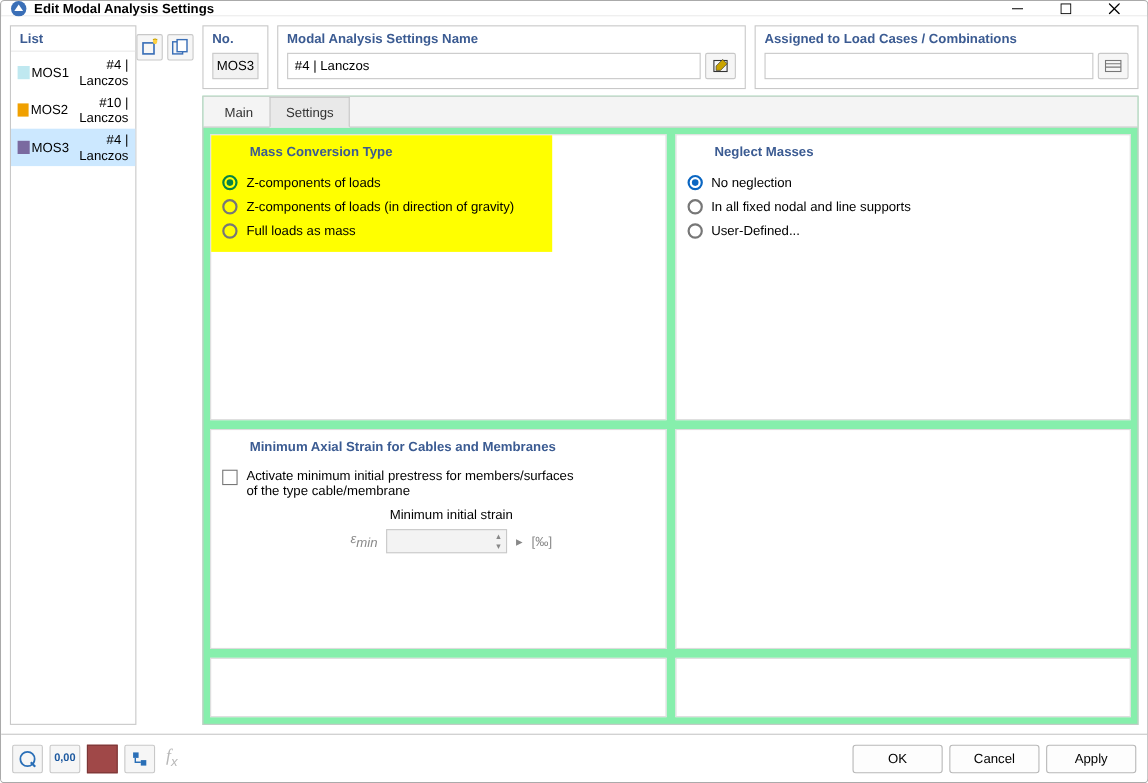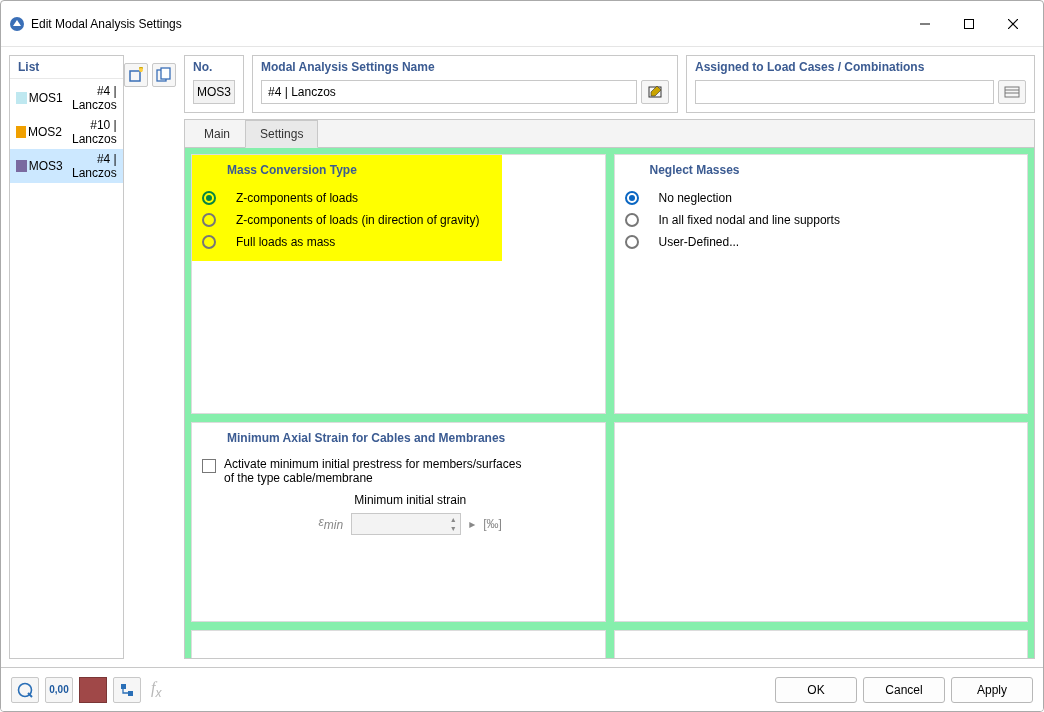--- a/index.html
+++ b/index.html
@@ -1,19 +1,19 @@
 <!DOCTYPE html>
 <html><head>
 <meta charset="utf-8">
 <style>
 * { box-sizing: border-box; margin: 0; padding: 0; font-family: "Segoe UI", Tahoma, sans-serif; font-size: 12px; }
 body { background: #fff; width: 1044px; height: 712px; overflow: hidden; display: flex; flex-direction: column; border: 1px solid #aaa; border-radius: 4px; }
 
 
-.titlebar { height: 46px; display: flex; align-items: center; padding: 0 8px; border-bottom: 1px solid #e5e5e5; }
+.titlebar { height: 14px; display: flex; align-items: center; padding: 0 8px; border-bottom: 1px solid #e5e5e5; font-weight: bold; }
 .titlebar .app-icon { width: 16px; height: 16px; margin-right: 6px; }
 .titlebar .title { flex: 1; font-size: 12px; color: #000; }
 .titlebar .winbtn { width: 44px; height: 30px; display: flex; align-items: center; justify-content: center; cursor: pointer; }
 
 
 .content { flex: 1; display: flex; gap: 8px; padding: 8px; background: #fff; min-height: 0; }
 
 
 .left-panel { width: 167px; display: flex; }
 .list-box { flex: 1; border: 1px solid #c8c8c8; background: #fff; }
@@ -48,21 +48,21 @@
 .tab-area { flex:1; background:#86efac; border:1px solid #c8c8c8; display:flex; flex-direction:column; min-height:0; }
 .tabstrip { height: 28px; display:flex; align-items:flex-end; padding-left: 4px; gap:0; background: #f4f4f4; border-bottom:1px solid #c8c8c8; }
 .tab { padding: 6px 14px; border:1px solid transparent; border-bottom:none; cursor:pointer; color:#333; }
 .tab.active { background:#e9e9e9; border-color:#c8c8c8; border-bottom:1px solid #e9e9e9; position:relative; top:1px; }
 .page { flex:1; padding:6px; display:grid; grid-template-columns: 1fr 1fr; grid-template-rows: 260px 200px auto; gap:8px; overflow:hidden; }
 
 .panel { background:#fff; border:1px solid #dcdcdc; padding: 8px 10px; }
 .panel-title { color:#3b5b92; font-weight:bold; margin-bottom:10px;margin-left:25px; }
 .highlight { background: #ffff00; }
 
-.radio-row { display:flex; align-items:center; gap:20px; padding: 4px 0; cursor:pointer; }
+.radio-row { display:flex; align-items:center; gap:8px; padding: 4px 0; cursor:pointer; }
 .radio { width:14px; height:14px; border:2px solid #777; border-radius:50%; position:relative; flex-shrink:0; }
 .radio.checked { border-color:#078443; }
 .radio.checked::after { content:""; position:absolute; inset:2px; background:#078443; border-radius:50%; }
 .radio.blue.checked { border-color:#0a66c2; }
 .radio.blue.checked::after { background:#0a66c2; }
 
 .chk-row { display:flex; align-items:flex-start; gap:8px; padding:2px 0; }
 .chk { width:14px; height:14px; border:1px solid #777; background:#fff; flex-shrink:0; margin-top:2px; cursor:pointer; }
 .sublabel { color:#000; }
 .field-row { display:flex; align-items:center; gap:8px; margin-top:6px; padding-left:24px;justify-content:center; }

